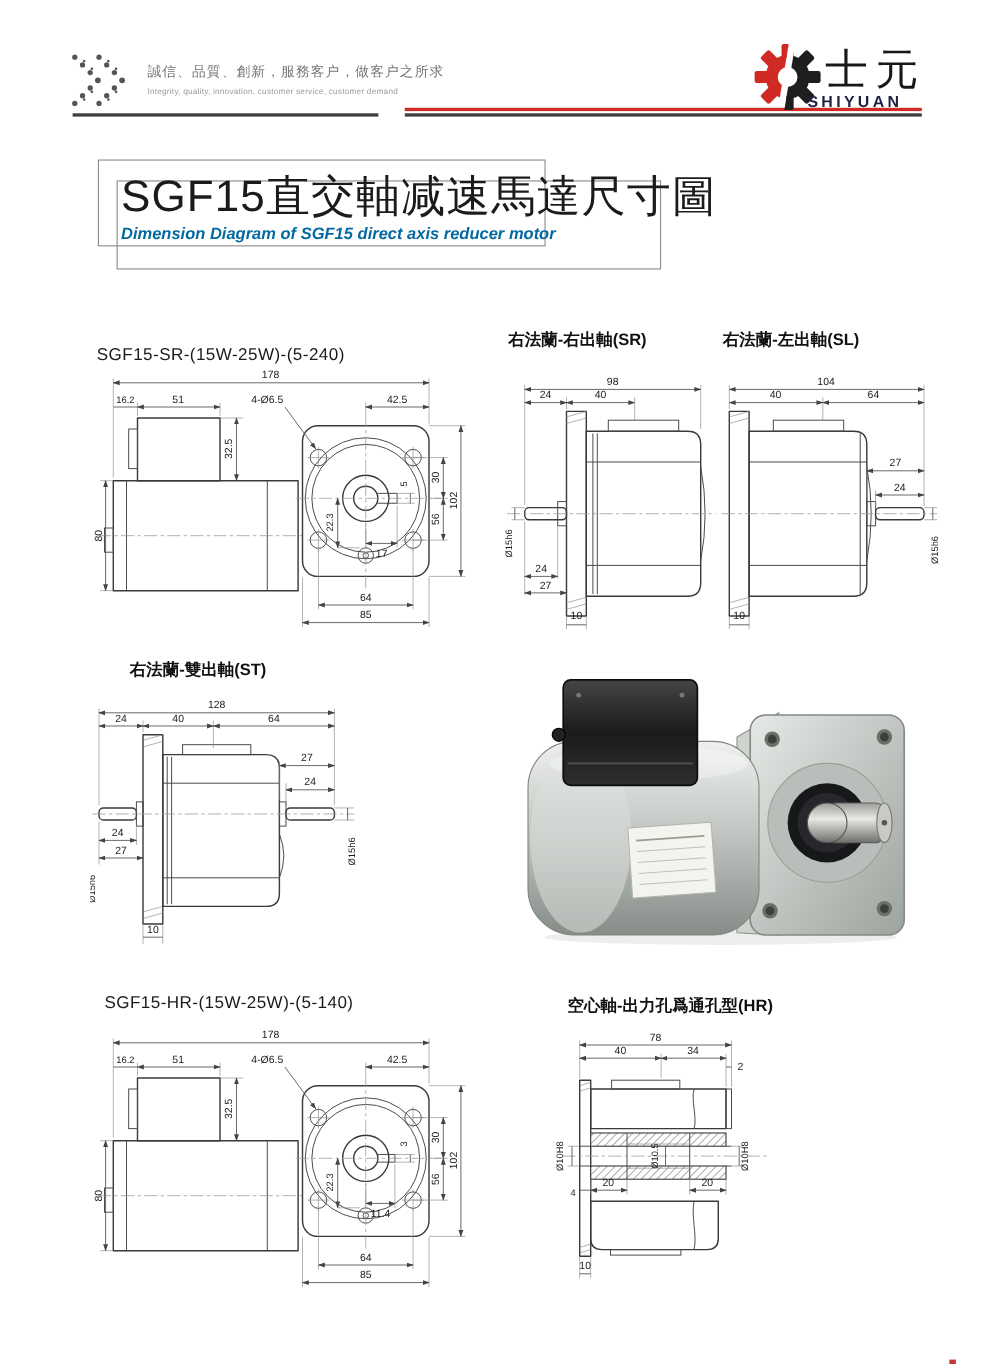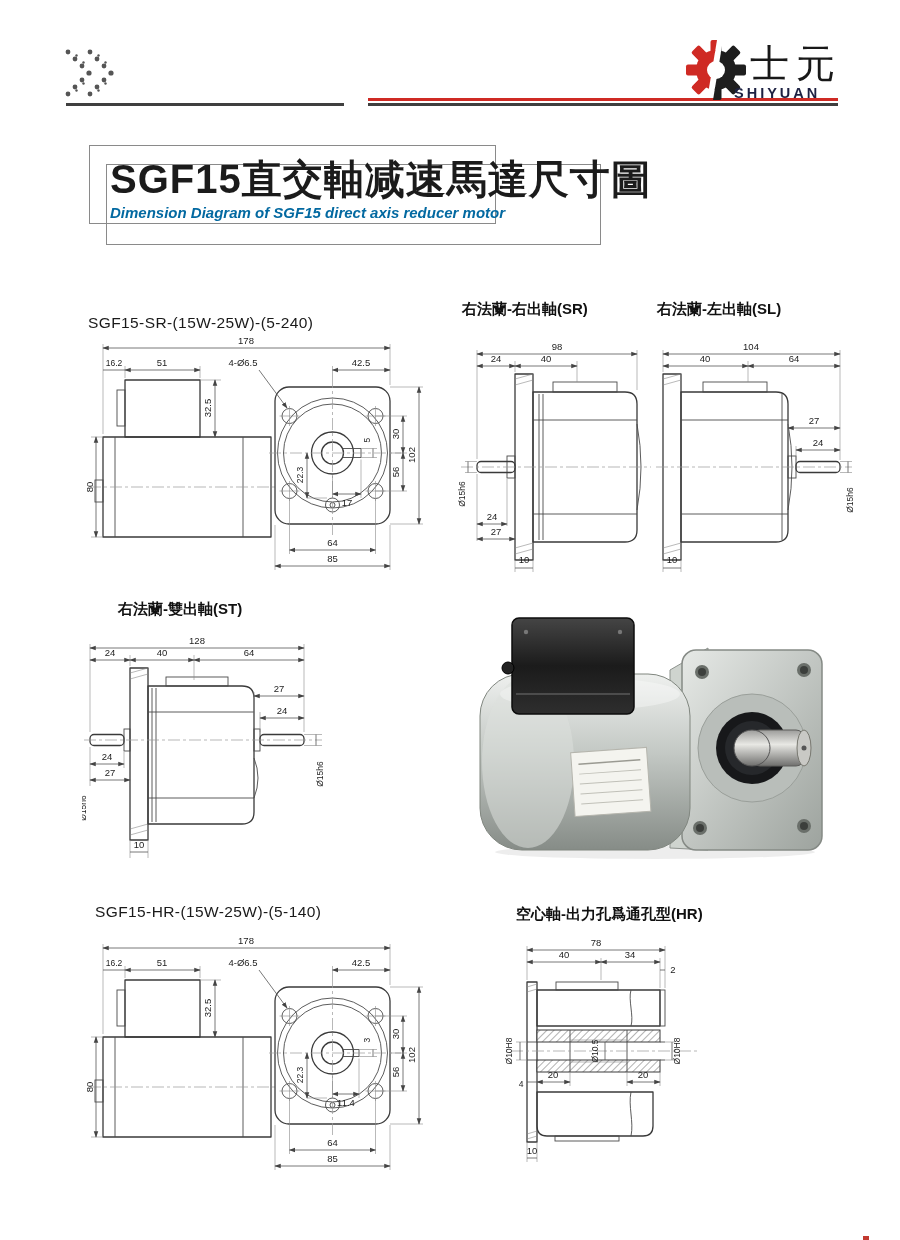--- a/index.html
+++ b/index.html
@@ -15,21 +15,21 @@
   .rule-red  { background:#cf2a24; height:2.5px; }
   .brand-zh { font-size:39px; font-weight:normal; letter-spacing:7px; color:#181818; line-height:1; }
   .brand-en { font-size:14.5px; font-weight:800; letter-spacing:3px; color:#1d2142; line-height:1; }
 
   
   .title-block { left:96px; top:152px; width:496px; height:84px; }
   .frame { position:absolute; border:1.5px solid #8a8a8a; }
   .f1 { left:-7px; top:-7px; right:96px; bottom:12px; }
   .f2 { left:10px; top:12px; right:-9px; bottom:-9px; }
   .tb-inner { position:absolute; left:14px; top:6px; right:0; }
-  .tb-inner h1 { font-size:40px; font-weight:700; letter-spacing:1px; color:#1b1b1b; line-height:1.05; white-space:nowrap; }
+  .tb-inner h1 { font-size:40px; font-weight:400; letter-spacing:1px; color:#1b1b1b; line-height:1.05; white-space:nowrap; }
   .tb-inner p  { font-size:15px; font-weight:bold; font-style:italic; color:#0369a1; margin-top:4px; }
 
   .dw-label { font-size:15.5px; color:#1a1a1a; letter-spacing:.4px; white-space:nowrap; }
   .dw-title { font-size:15px; font-weight:600; color:#111; white-space:nowrap; }
 
   
   svg text { font-family:"Liberation Sans","DejaVu Sans",sans-serif; }
   .ol  { fill:none; stroke:#3a3a3a; stroke-width:1.3; stroke-linejoin:round; }
   .ol2 { fill:none; stroke:#4a4a4a; stroke-width:.9; }
   .dim { stroke:#555; stroke-width:.8; fill:none; }
@@ -76,20 +76,24 @@
         <circle cx="14.5" cy="11.5" r="1.2"></circle>
           <circle cx="21.5" cy="18.5" r="1.2"></circle>
           <circle cx="21.5" cy="39.5" r="1.2"></circle>
           <circle cx="14.5" cy="46.5" r="1.2"></circle>
         <circle cx="36.5" cy="11.5" r="1.2"></circle>
           <circle cx="43.5" cy="18.5" r="1.2"></circle>
           <circle cx="43.5" cy="39.5" r="1.2"></circle>
           <circle cx="36.5" cy="46.5" r="1.2"></circle>
       </g>
     </svg>
+    <div class="abs" style="left:134px;top:57px;width:280px">
+      <div class="slogan-zh">誠信、品質、創新，服務客户，做客户之所求</div>
+      <div class="slogan-en">Integrity, quality, innovation, customer service, customer demand</div>
+    </div>
     <div class="abs rule-dark" style="left:66px;top:103px;width:278px"></div>
     <div class="abs rule-red" style="left:368px;top:98px;width:470px"></div>
     <div class="abs rule-dark" style="left:368px;top:103px;width:470px"></div>
 
     <svg class="abs" style="left:684px;top:38px" width="64" height="64" viewBox="0 0 64 64">
       <defs>
         <clipPath id="cpL">
             <polygon points="34,-4 -4,-4 -4,68 22,68"></polygon>
           </clipPath>
         <clipPath id="cpR">

